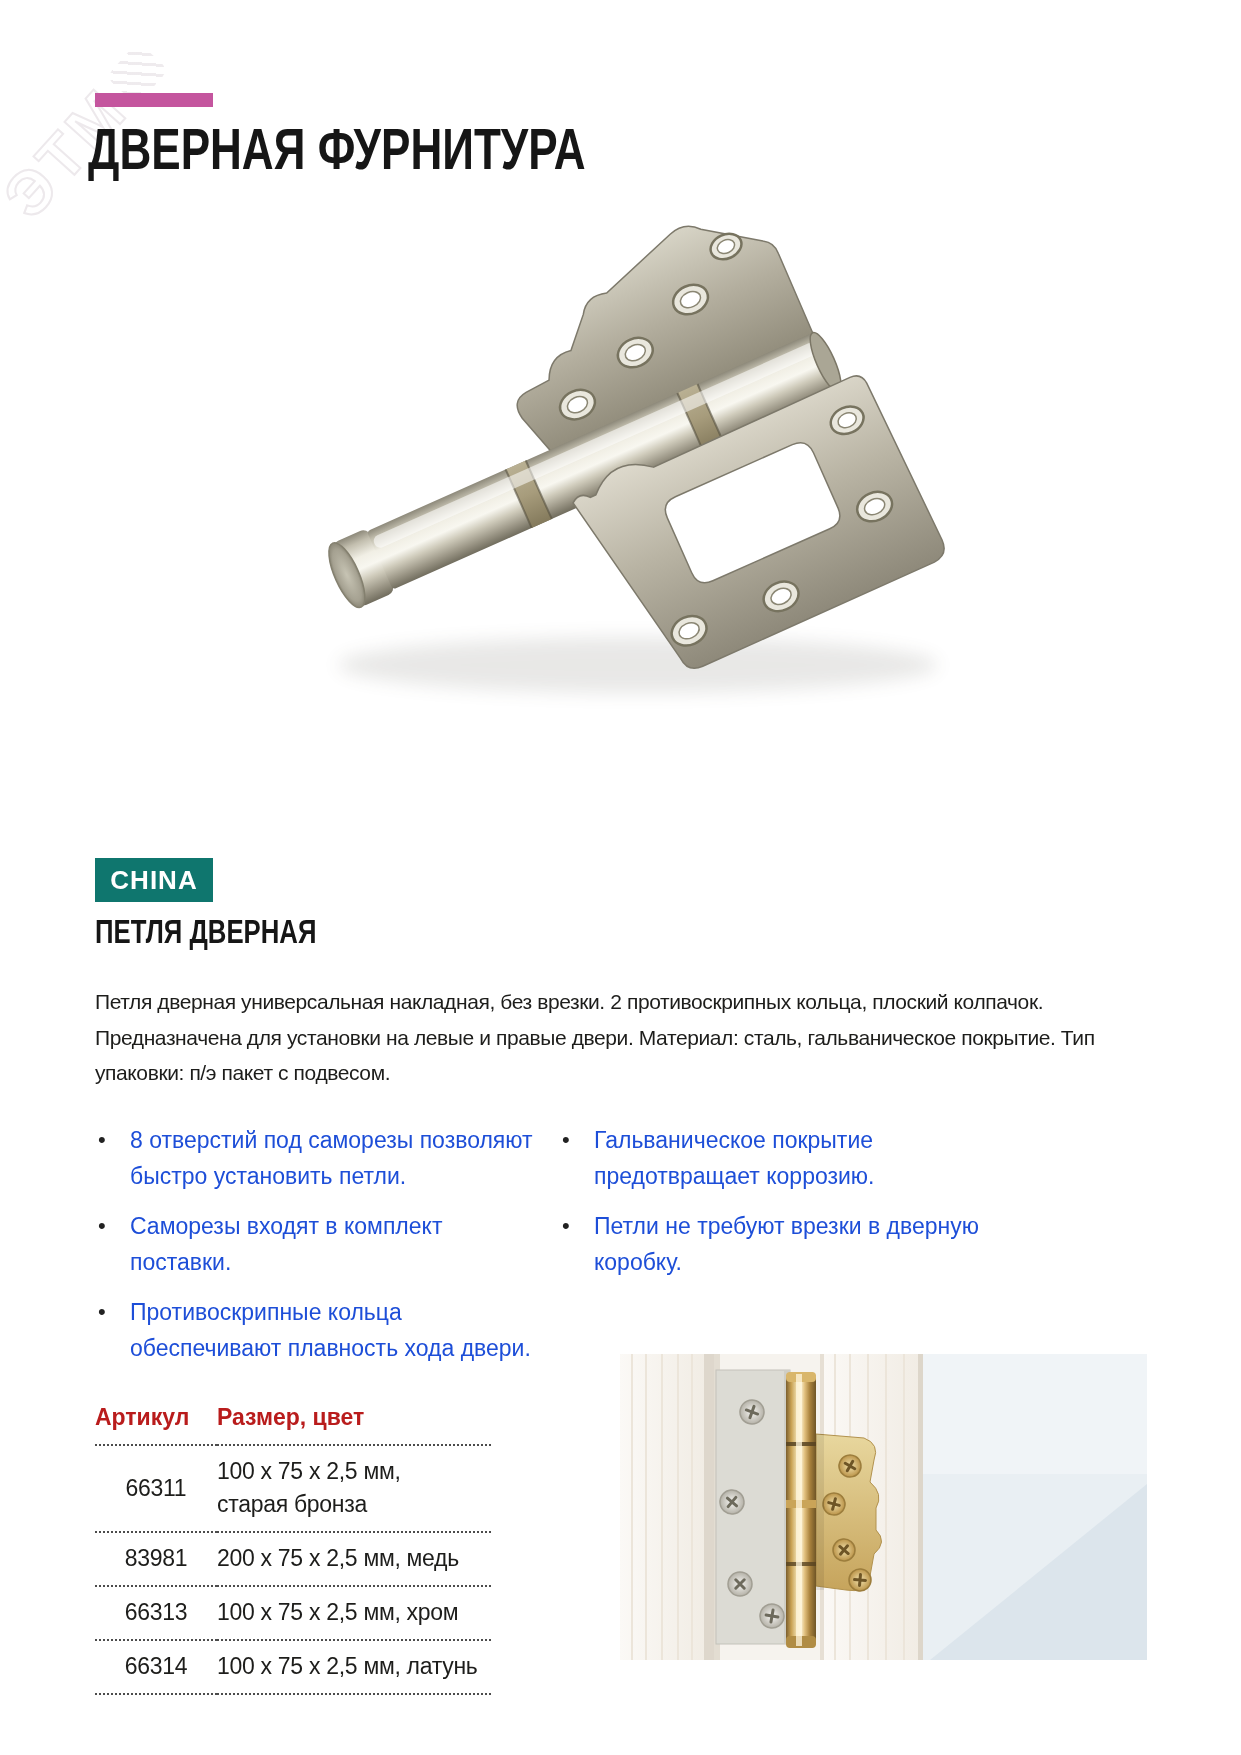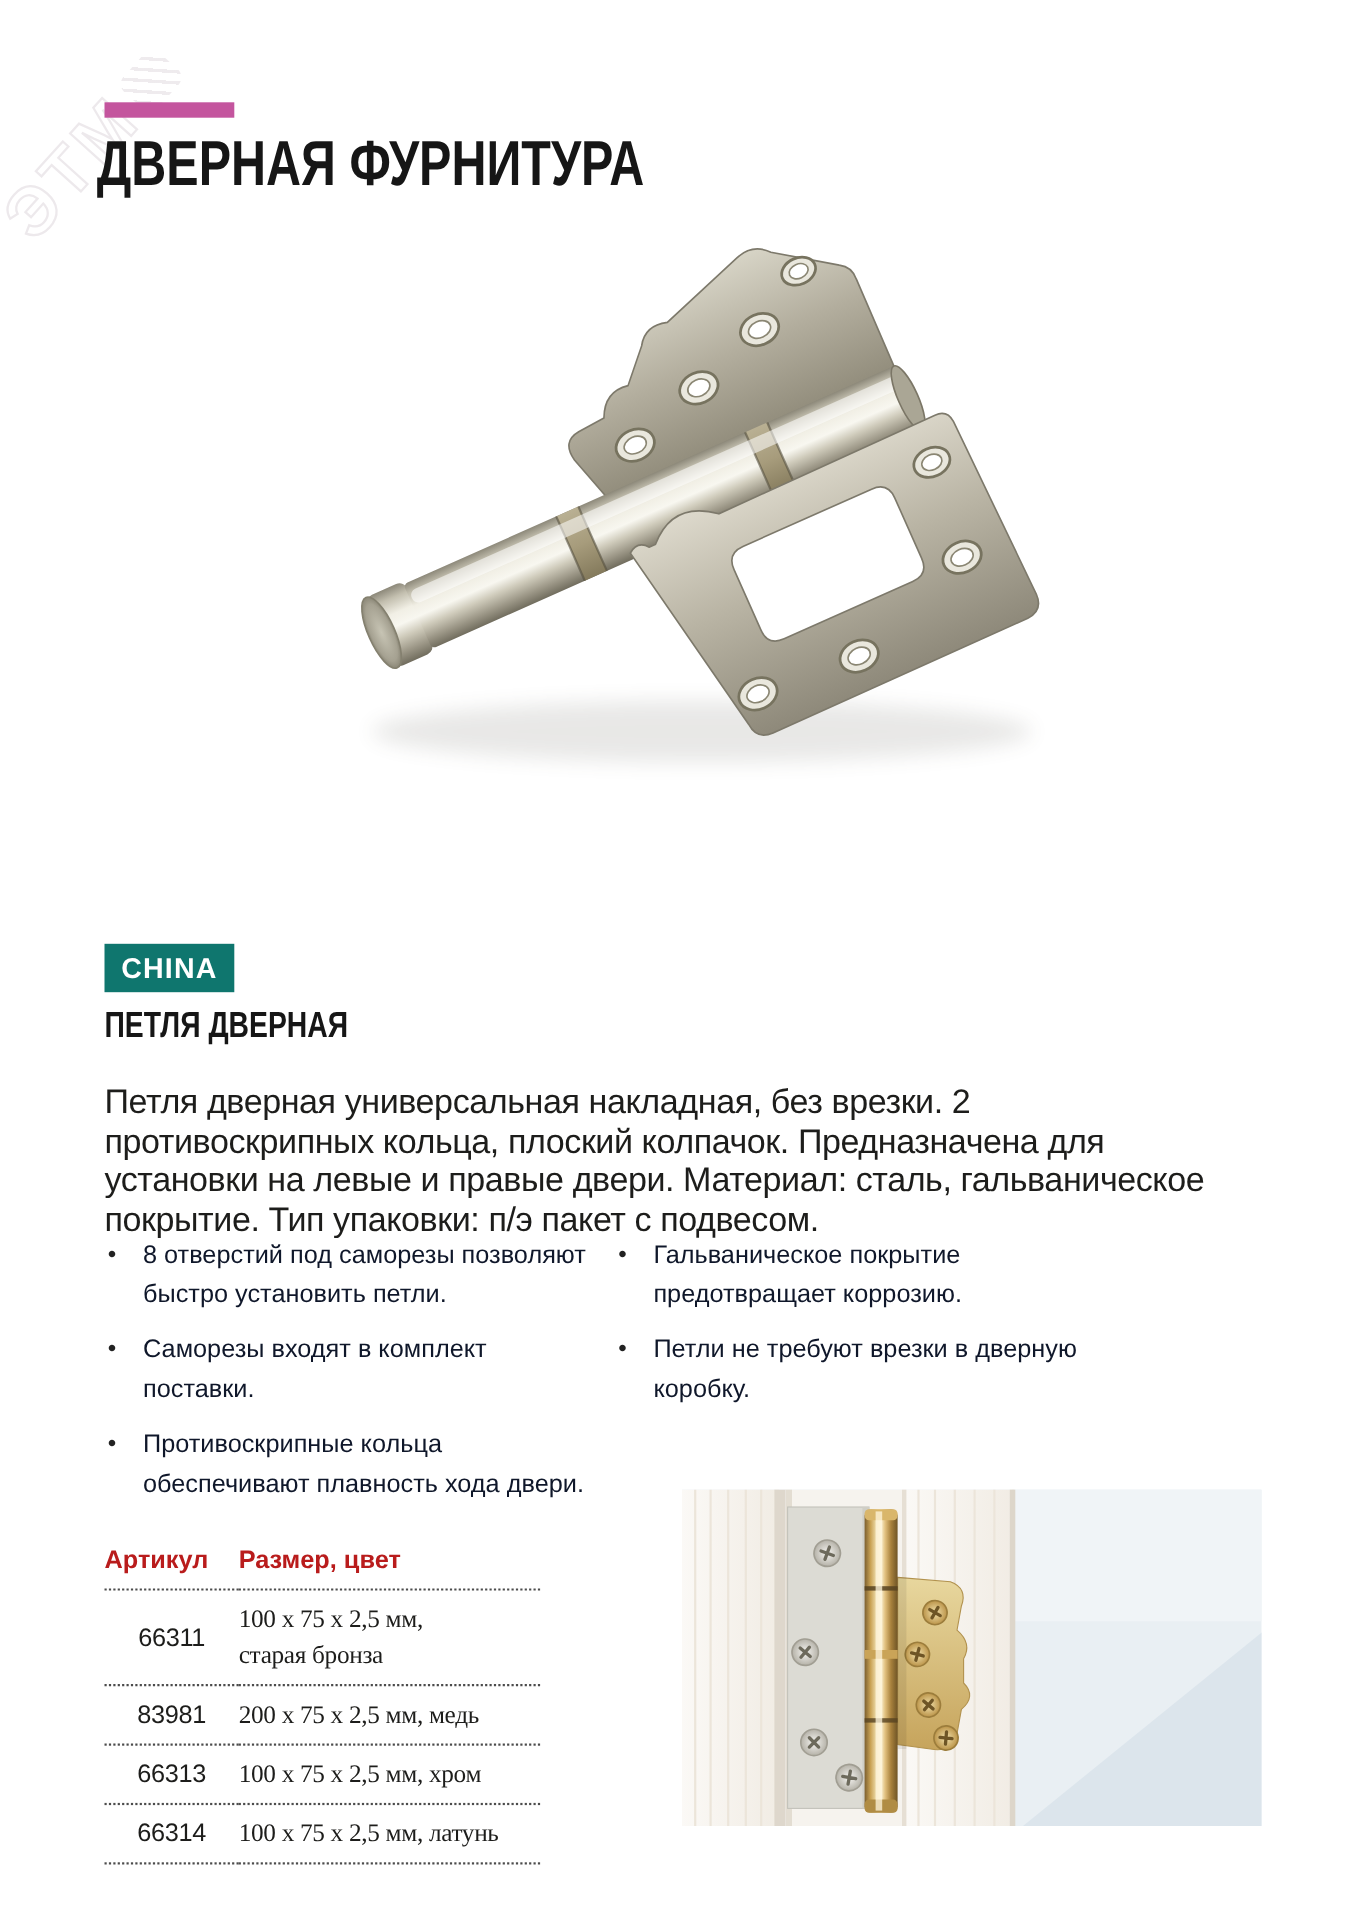--- a/index.html
+++ b/index.html
@@ -19,36 +19,36 @@
       line-height:1;white-space:nowrap;transform:scaleX(.76);transform-origin:0 0;letter-spacing:0;}
 
   .main-photo{position:absolute;left:258px;top:200px;}
 
   .badge{position:absolute;left:95px;top:858px;width:118px;height:44px;display:flex;
       align-items:center;justify-content:center;color:#ffffff;font-weight:bold;font-size:26px;letter-spacing:1px;}
 
   .h2{position:absolute;left:95px;top:914px;font-size:33px;font-weight:bold;color:#161616;
       line-height:1.1;white-space:nowrap;transform:scaleX(.78);transform-origin:0 0;}
 
-  .desc{position:absolute;left:95px;top:984px;width:1012px;font-size:31px;line-height:35.5px;
+  .desc{position:absolute;left:95px;top:984px;width:1012px;font-size:21px;line-height:35.5px;
       letter-spacing:-0.4px;color:#1d1d1b;}
 
   .features{position:absolute;top:1122px;}
   .features.left{left:95px;width:455px;}
   .features.right{left:559px;width:428px;}
   .features ul{list-style:none;margin:0;padding:0;}
-  .features li{position:relative;padding-left:35px;margin-bottom:14px;font-size:23px;line-height:36px;color:#0f172a;}
+  .features li{position:relative;padding-left:35px;margin-bottom:14px;font-size:23px;line-height:36px;color:#1d4ed8;}
   .features li::before{content:"\2022";position:absolute;left:3px;top:0;font-size:22px;color:#222;}
 
   .spec{position:absolute;left:95px;top:1400px;width:396px;border-collapse:collapse;}
   .spec th{font-size:23px;font-weight:bold;text-align:left;padding:4px 0 13px;color:#b91c1c;
       border-bottom:2px dotted #4c4c4c;}
   .spec td{font-size:23px;padding:9px 0 10px;border-bottom:2px dotted #4c4c4c;color:#1d1d1b;letter-spacing:-0.3px;}
   .spec td.article{width:122px;vertical-align:middle;text-align:center;}
-  .spec td.size{white-space:pre-line;line-height:33px;font-family:Liberation Serif, serif;}
+  .spec td.size{white-space:pre-line;line-height:33px;}
 
   .installed-photo{position:absolute;left:620px;top:1354px;}
 </style>
 </head>
 <body>
 
 <div class="page">
 
   <div class="wm">
     <span>ЭТМ</span>

